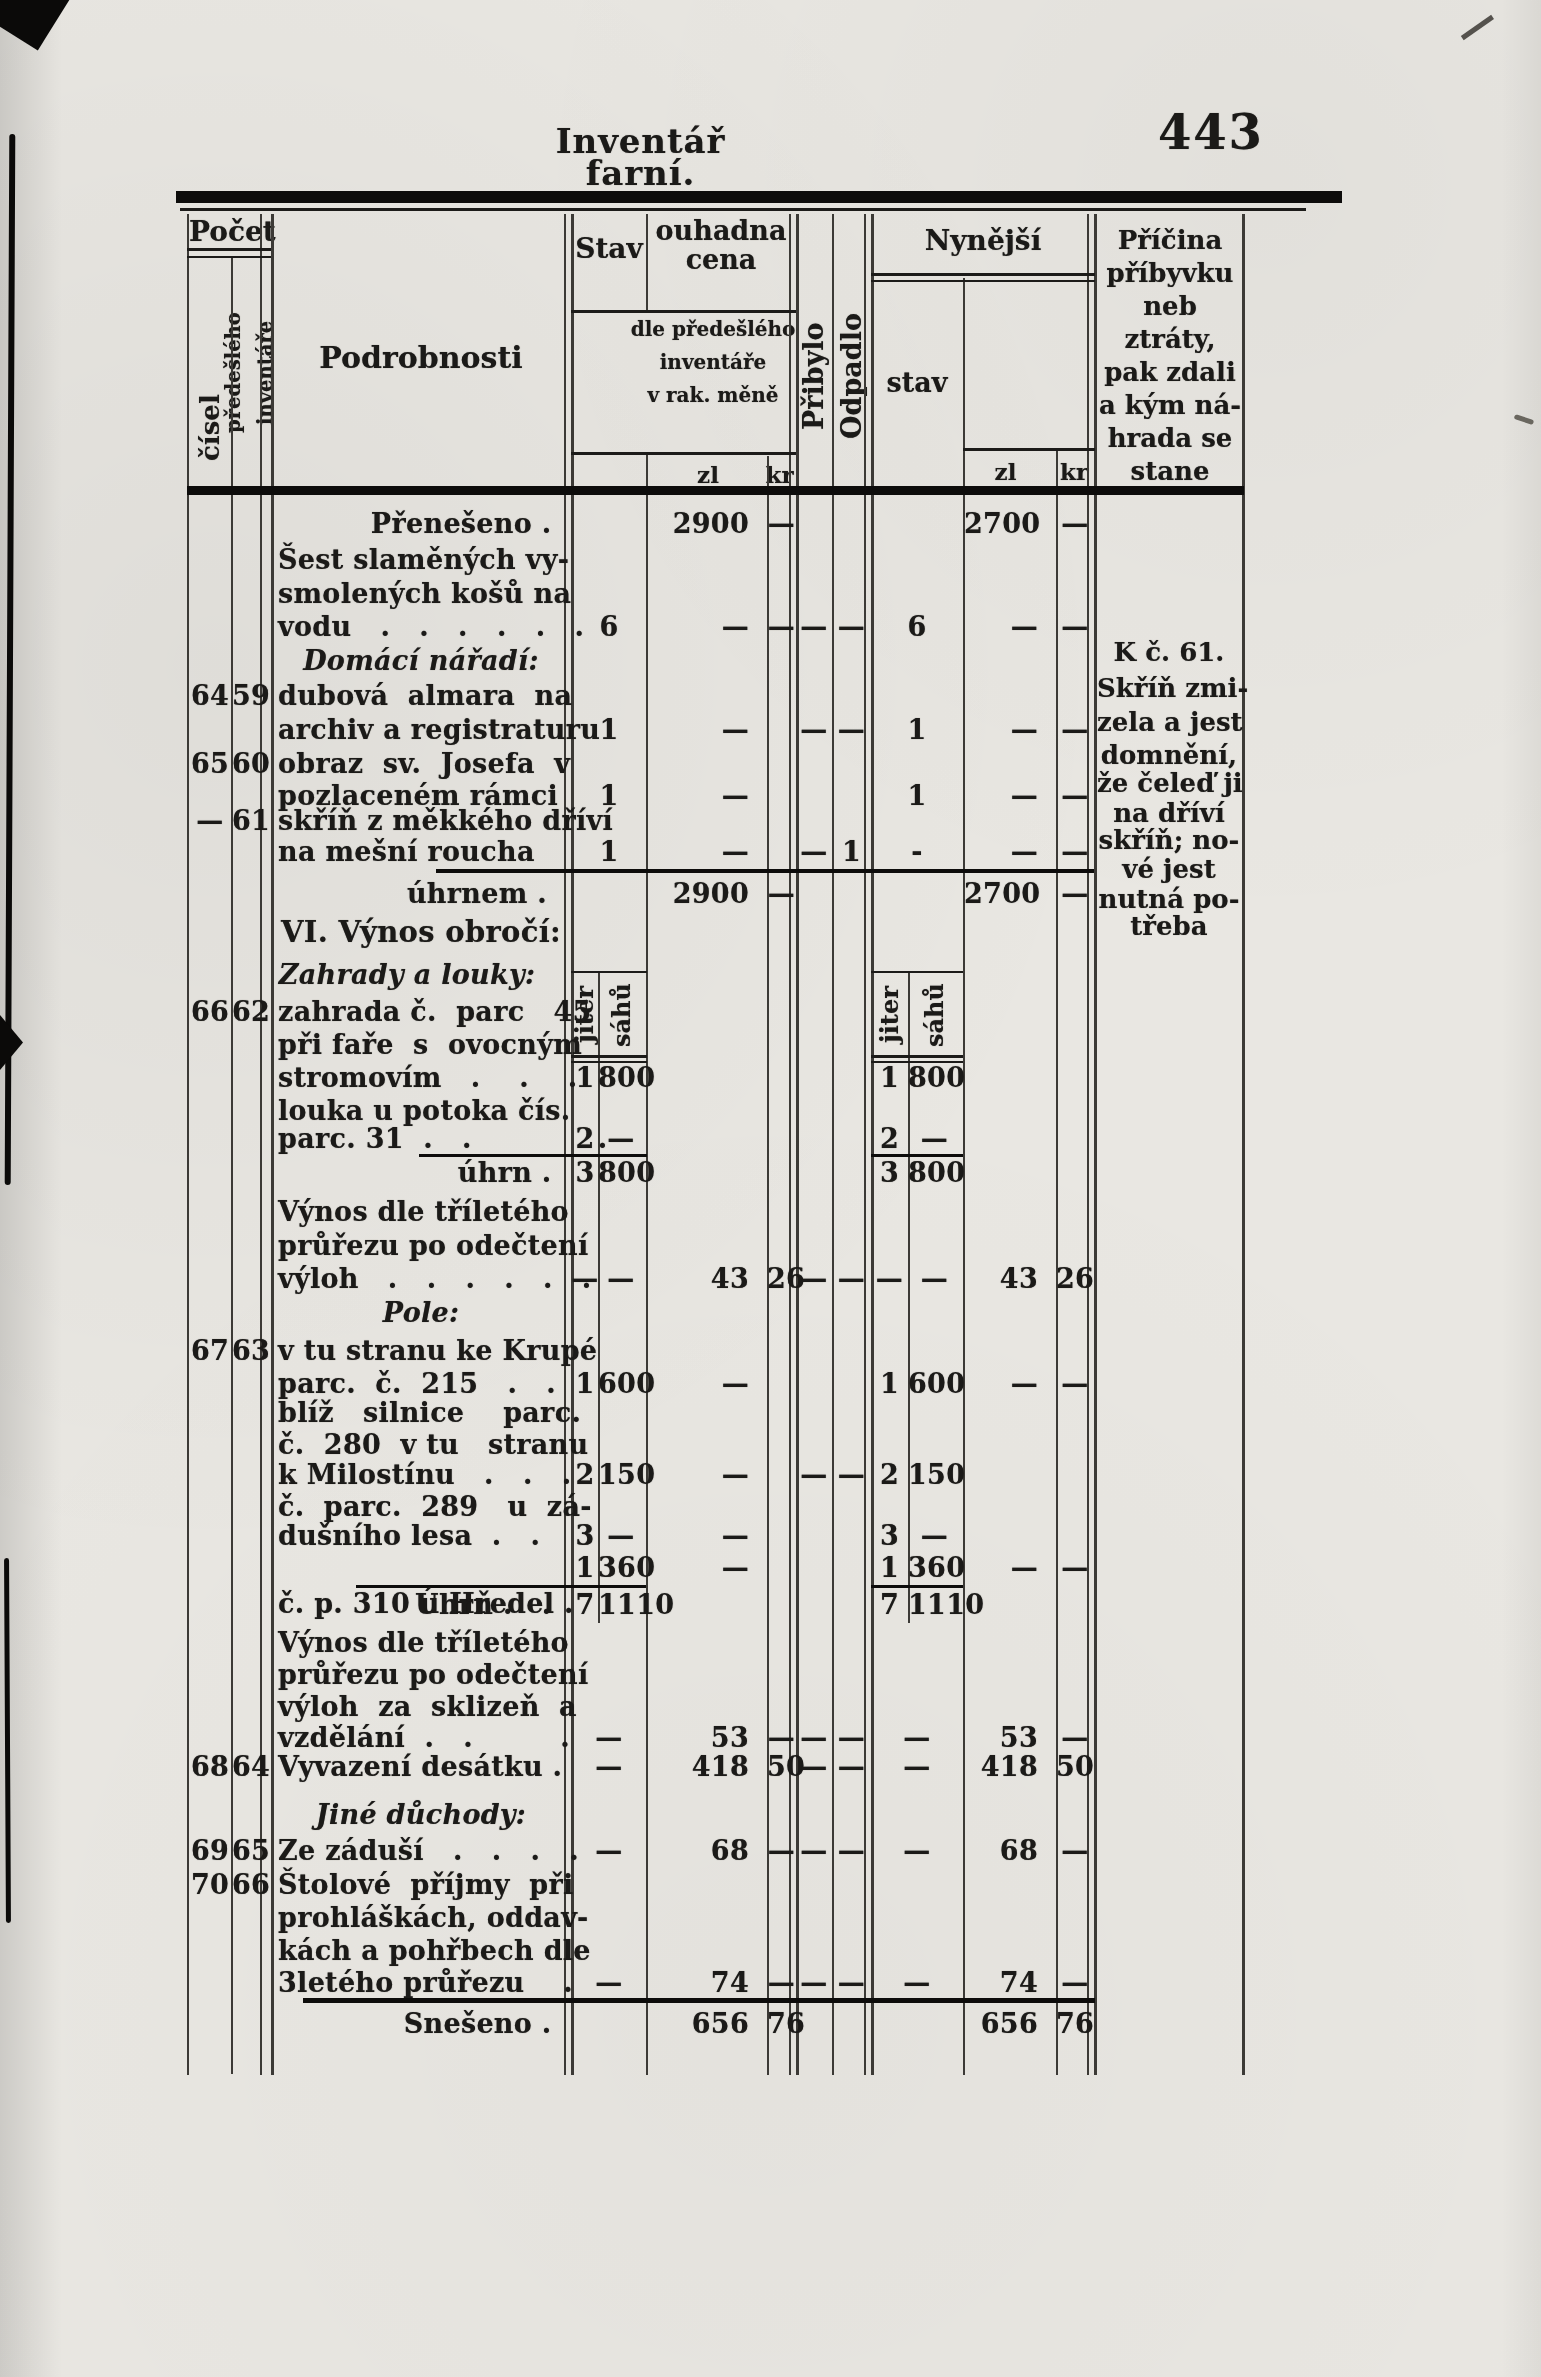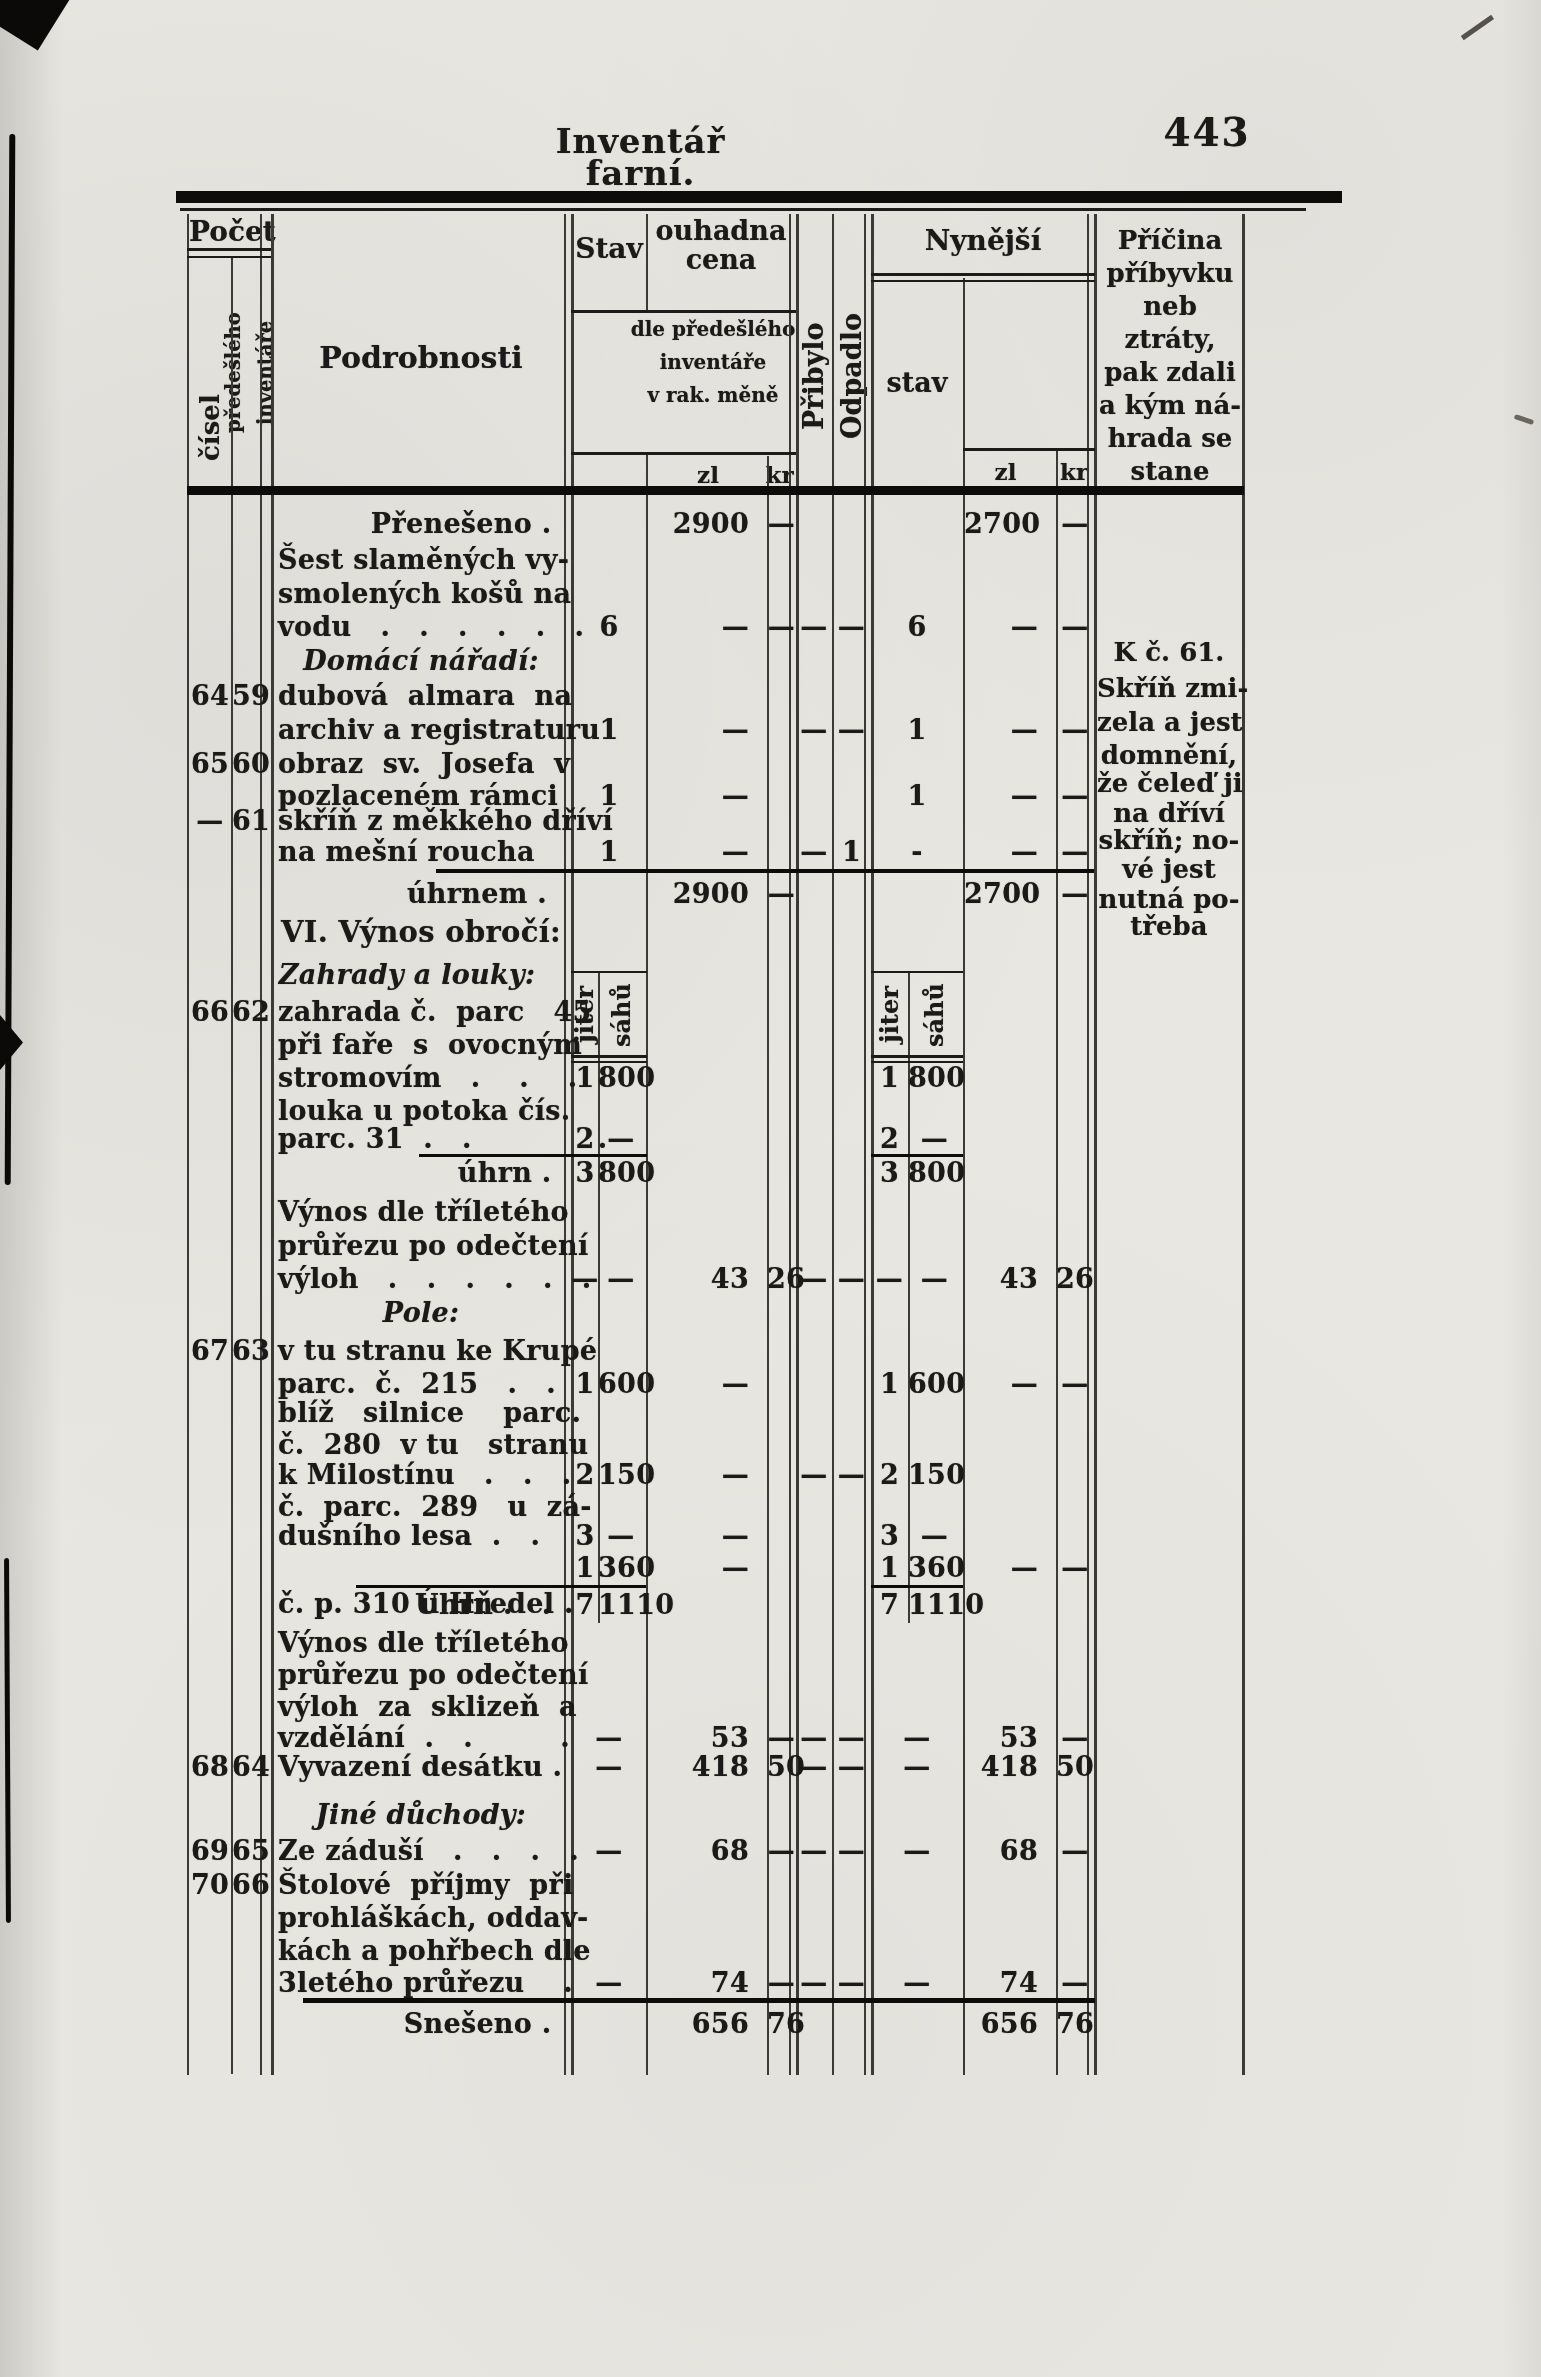--- a/index.html
+++ b/index.html
@@ -38,21 +38,21 @@
 <div class="page">
 
   <div class="artifact" style="left:7.1px;top:134px;width:6.2px;height:1051px;border-radius:3.6px;transform:rotate(0.25deg);"></div>
   <div class="artifact" style="left:4.5px;top:1558px;width:5.3px;height:365px;border-radius:2.7px;transform:rotate(-0.3deg);"></div>
   <div class="artifact" style="left:-16px;top:-27px;width:76px;height:62px;transform:rotate(32deg);"></div>
   <div class="artifact" style="left:0;top:1015px;width:23px;height:55px;clip-path:polygon(0 0,100% 50%,0 100%);"></div>
   <div class="artifact" style="left:1459px;top:25px;width:37px;height:5.3px;transform:rotate(-35deg);background:#55524d;"></div>
   <div class="artifact" style="left:1514px;top:417px;width:19.6px;height:4.5px;transform:rotate(18deg);background:#6a675f;border-radius:2.7px;"></div>
 
   <div class="hdr" style="left:516px;top:125px;width:249px;font-size:34px;letter-spacing:0.9px;">Inventář farní.</div>
-  <div class="hdr" style="left:1158px;top:116px;width:98px;font-size:39px;letter-spacing:1.8px;">443</div>
+  <div class="hdr" style="left:1158px;top:116px;width:98px;font-size:48px;letter-spacing:1.8px;">443</div>
 
   <div class="hdr" style="left:189px;top:216px;width:80px;font-size:28px;">Počet</div>
   <div class="hdr vtext" style="left:191px;top:370px;width:37px;height:116px;font-size:26px;">čísel</div>
   <div class="hdr vtext" style="left:233px;top:260px;width:34px;height:225px;font-size:19.6px;">předešlého inventáře</div>
   <div class="hdr" style="left:278px;top:342px;width:286px;font-size:30px;">Podrobnosti</div>
   <div class="hdr" style="left:573px;top:233px;width:72px;font-size:28px;">Stav</div>
   <div class="hdr" style="left:648px;top:216px;width:146px;font-size:27px;line-height:29px;white-space:normal;">ouhadna cena</div>
   <div class="hdr" style="left:573px;top:313px;width:222px;font-size:20px;line-height:33px;margin-left:29px;">
       <div>dle předešlého</div>
       <div>inventáře</div>

